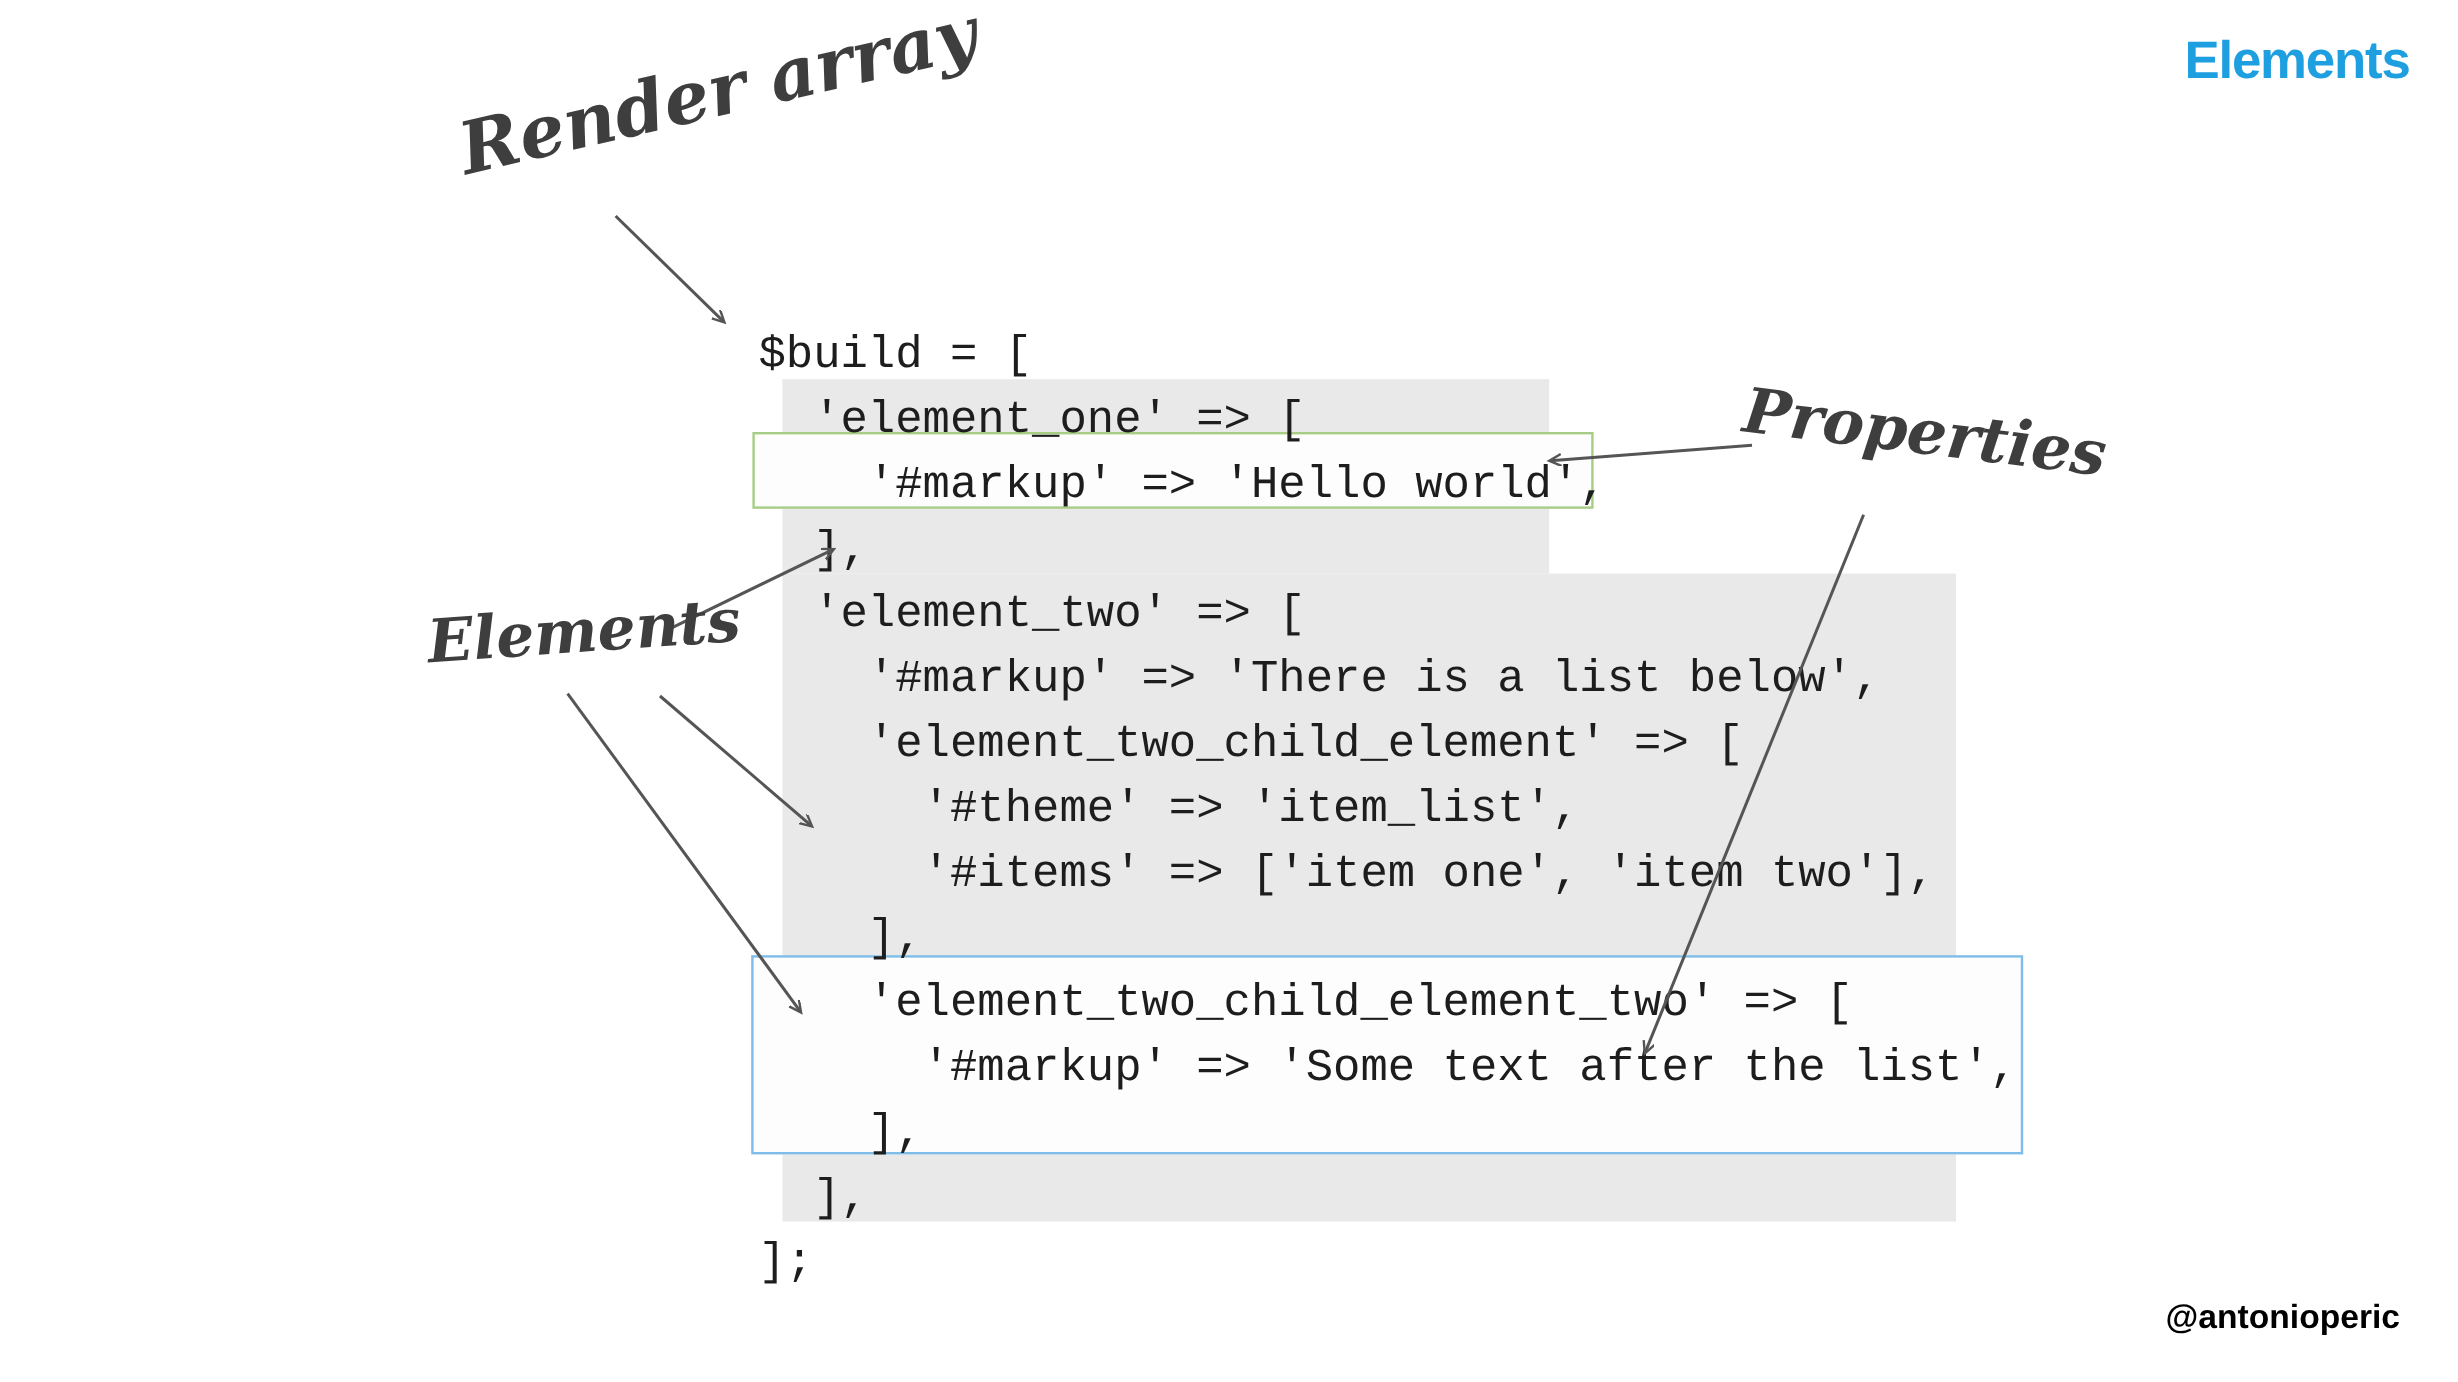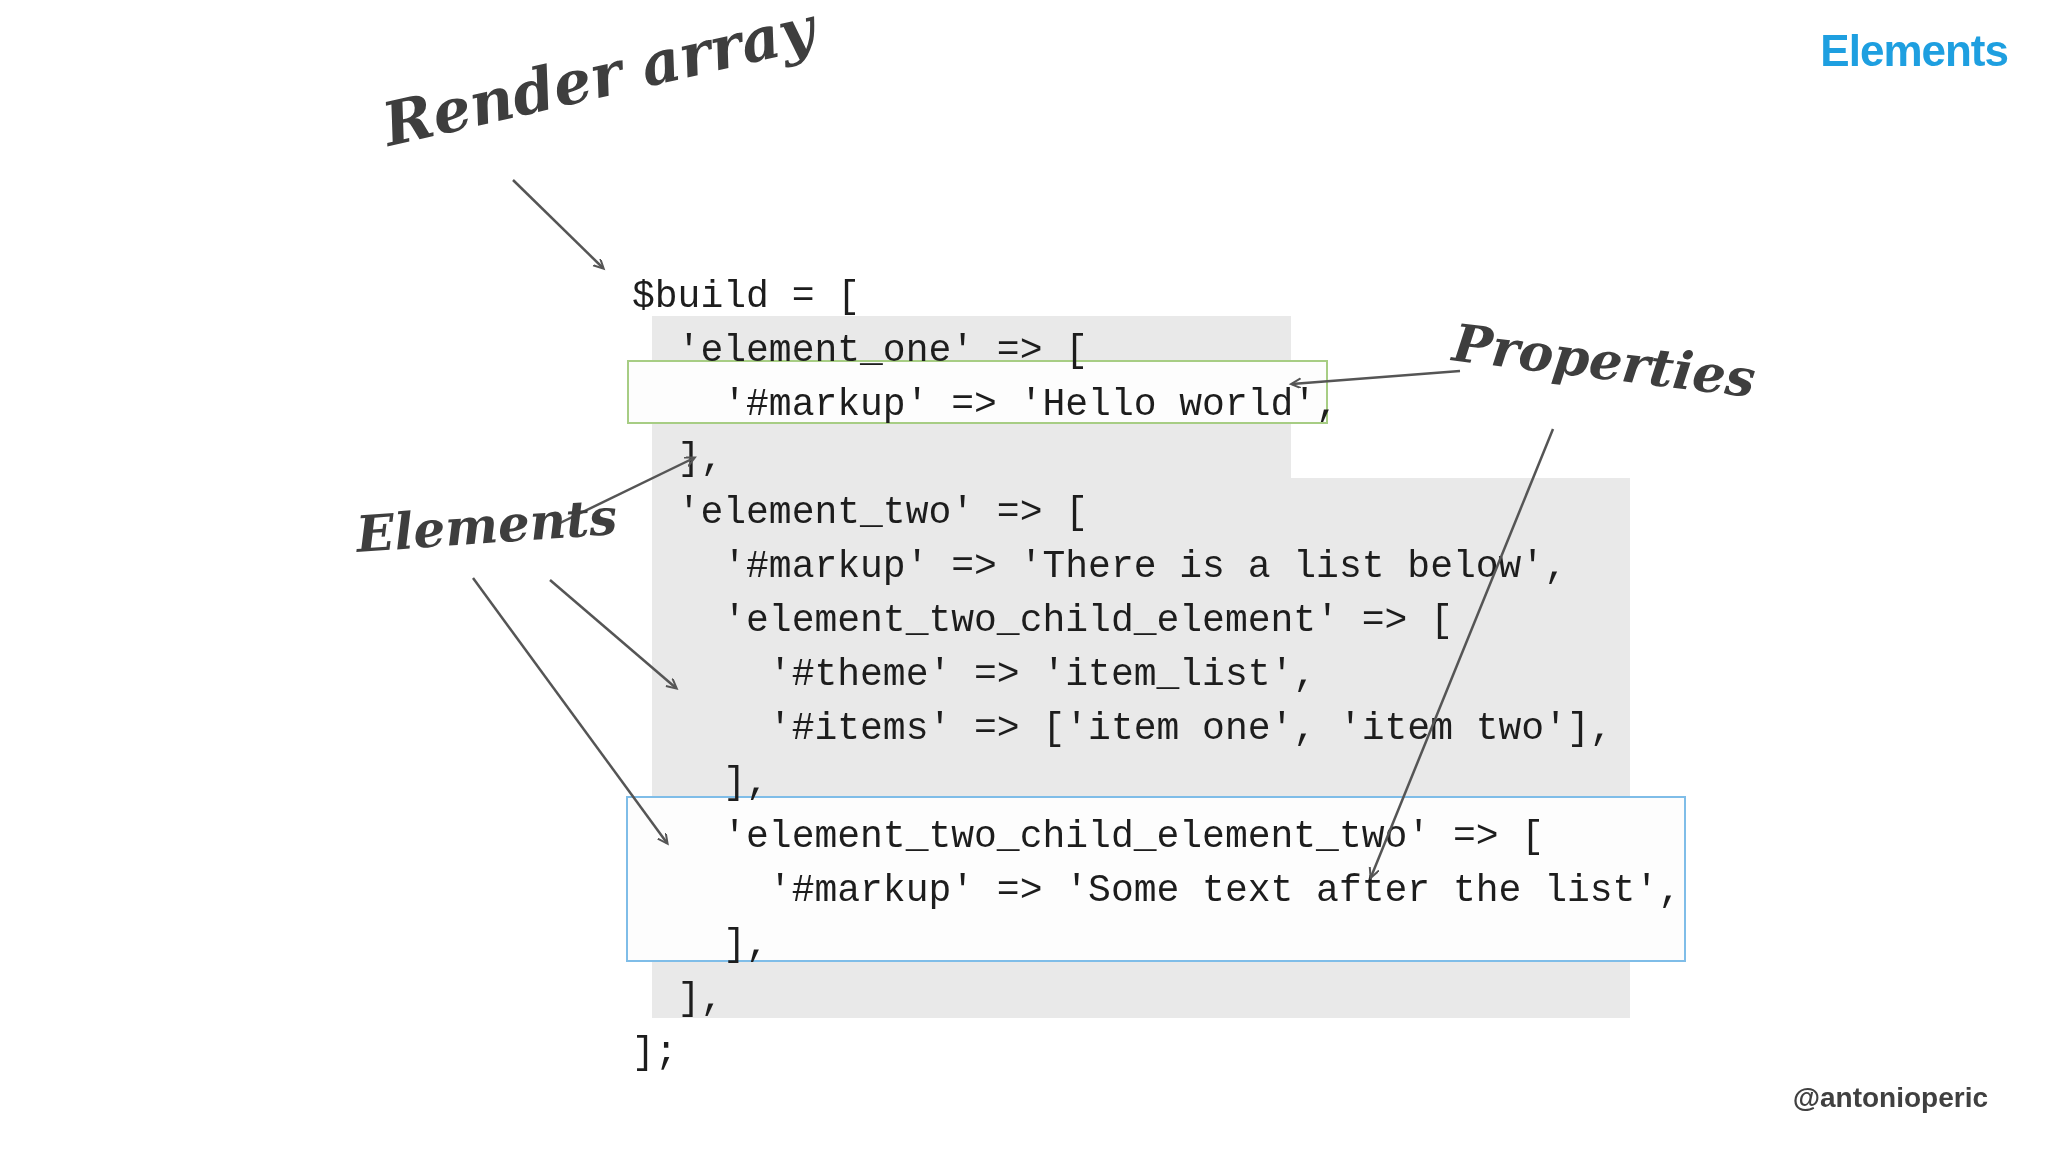--- a/index.html
+++ b/index.html
@@ -30,22 +30,22 @@
   }
   #hw-render-array { left:392px; top:90px; font-size:60px; transform:rotate(-13deg); transform-origin:left bottom; }
   #hw-elements { left:356px; top:496px; font-size:50px; transform:rotate(-4deg); }
   #hw-properties { left:1452px; top:330px; font-size:52px; transform:rotate(7deg); }
   
   .logo {
     position:absolute; top:26px; right:40px; z-index:5;
     font-size:44px; font-weight:bold; letter-spacing:-1px; color:#1e9fe0;
   }
   .handle {
-    position:absolute; right:60px; bottom:38px; z-index:5;
-    font-size:28px; font-weight:bold; color:#404040;text-align:center;
+    position:absolute; right:48px; bottom:38px; z-index:5;
+    font-size:28px; font-weight:bold; color:#000000;text-align:center;
   }
   
   .arrows { position:absolute; left:0; top:0; z-index:4; pointer-events:none; }
   .arrows line { stroke:#555555; stroke-width:2.5; fill:none; }
 </style>
 </head>
 <body>
 
 <div class="slide">
 

